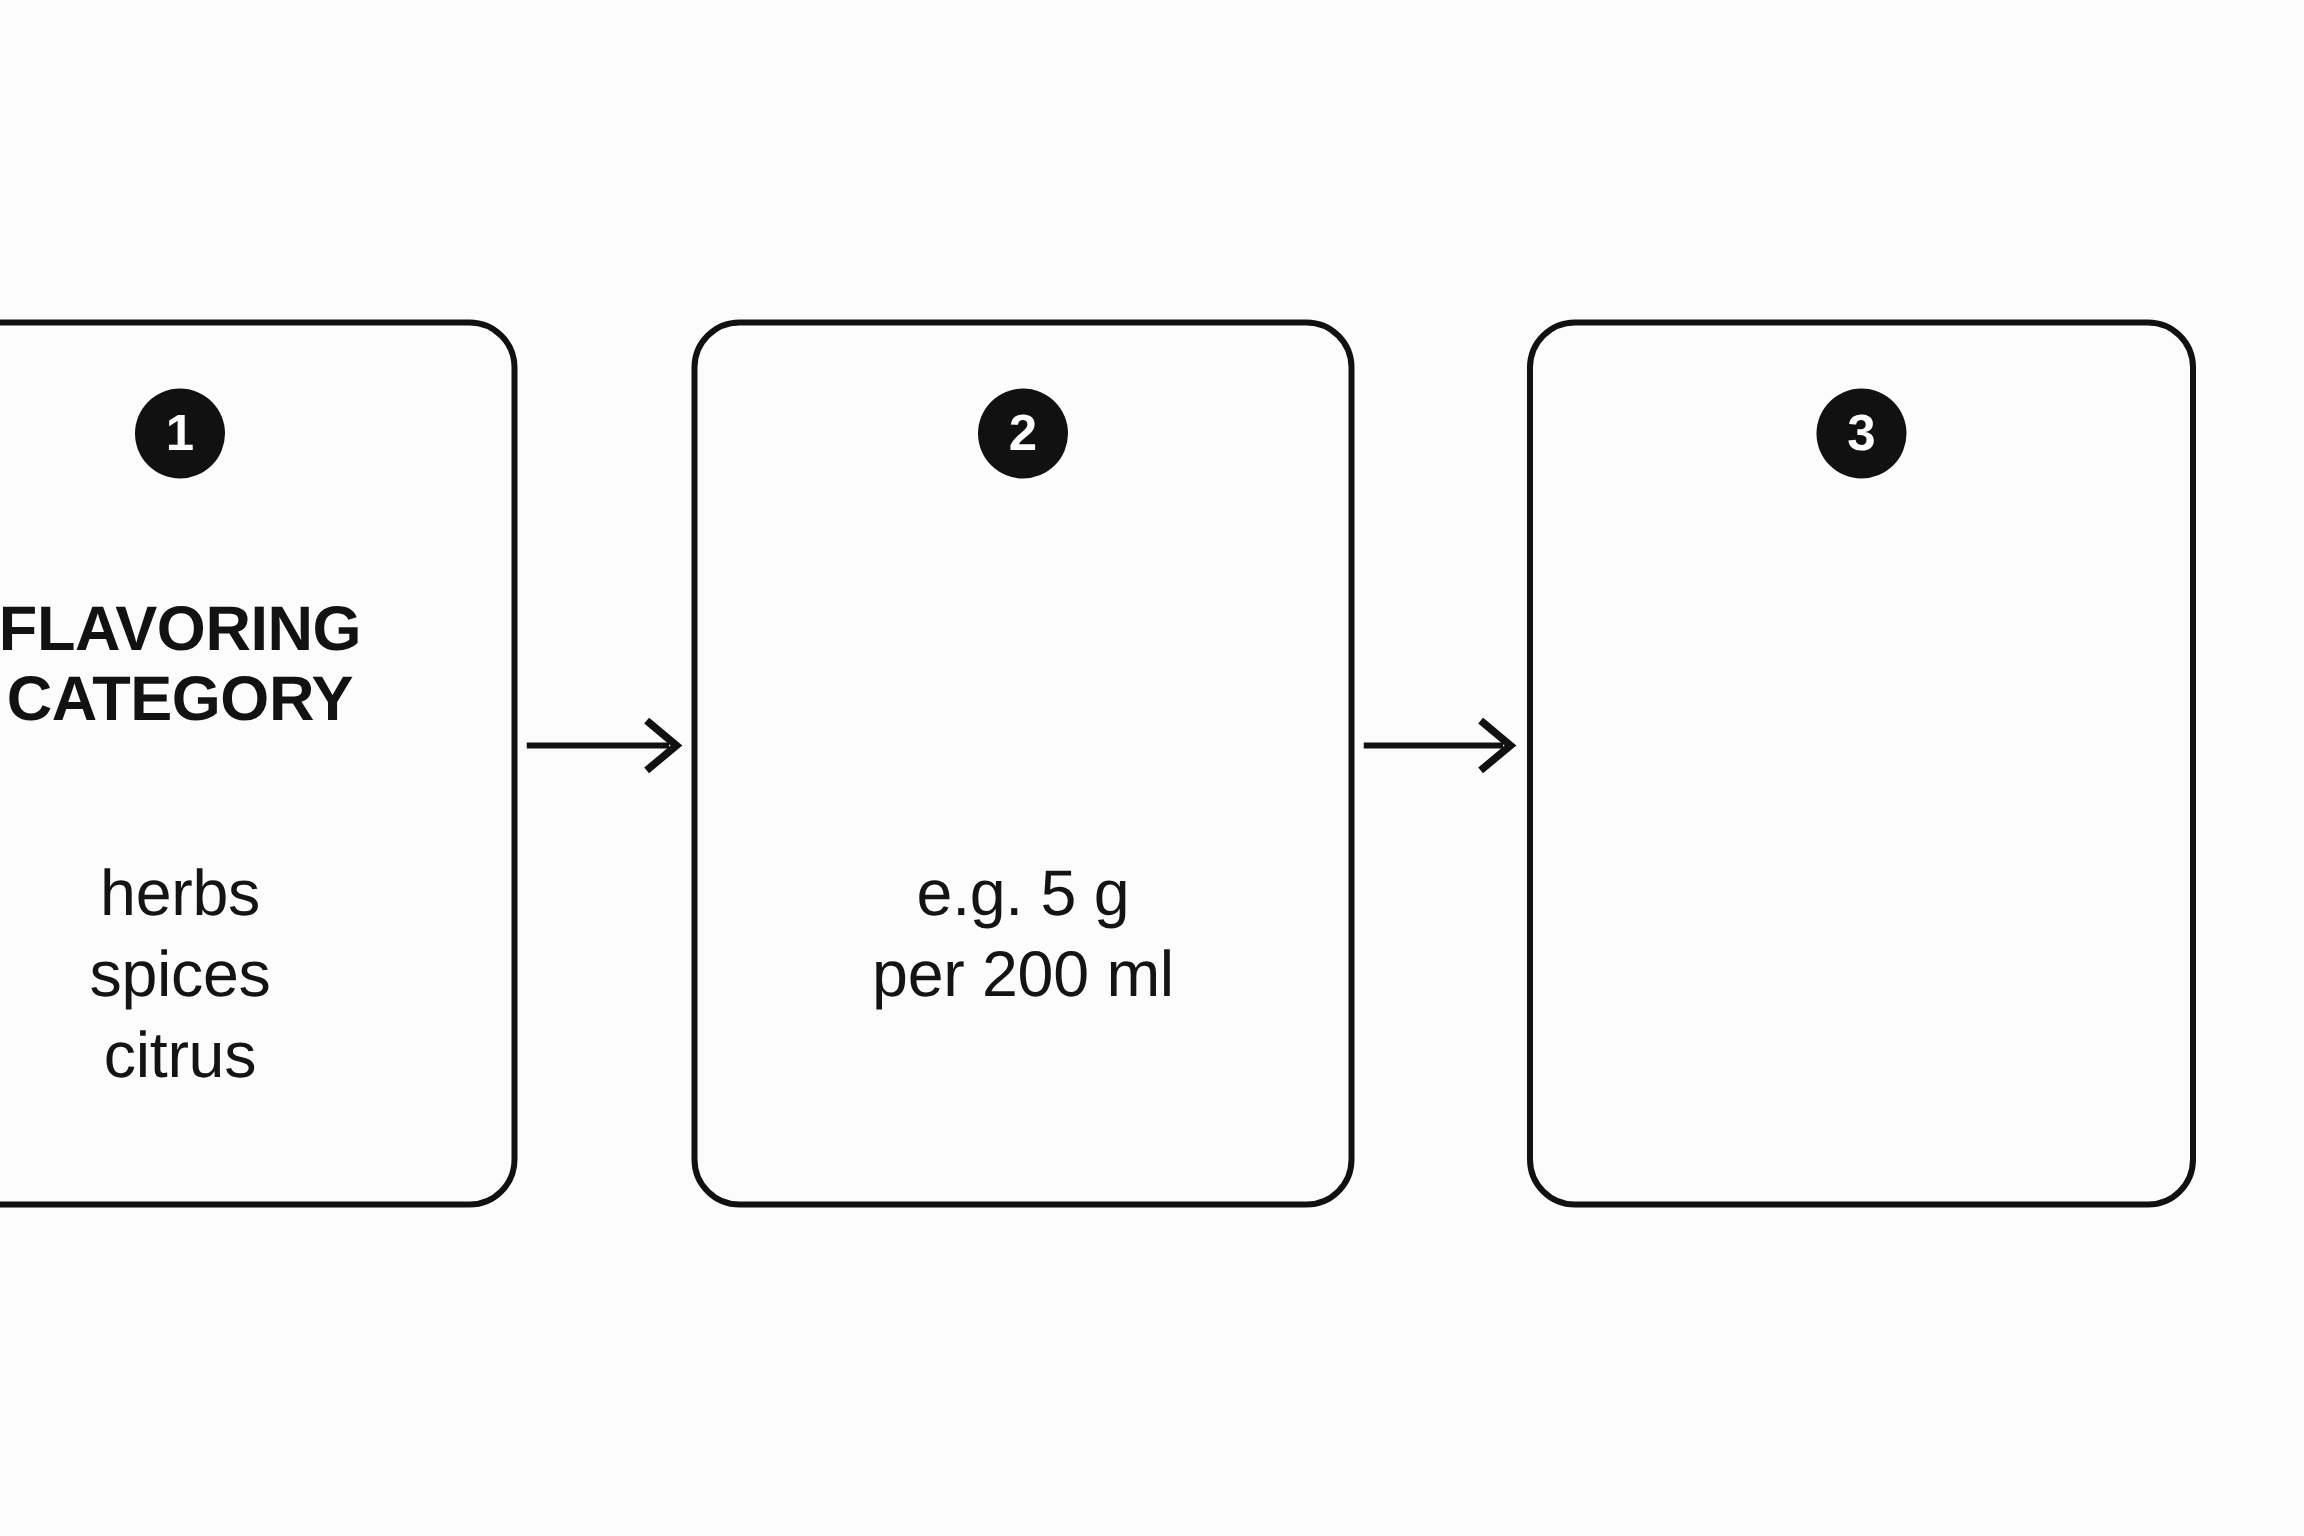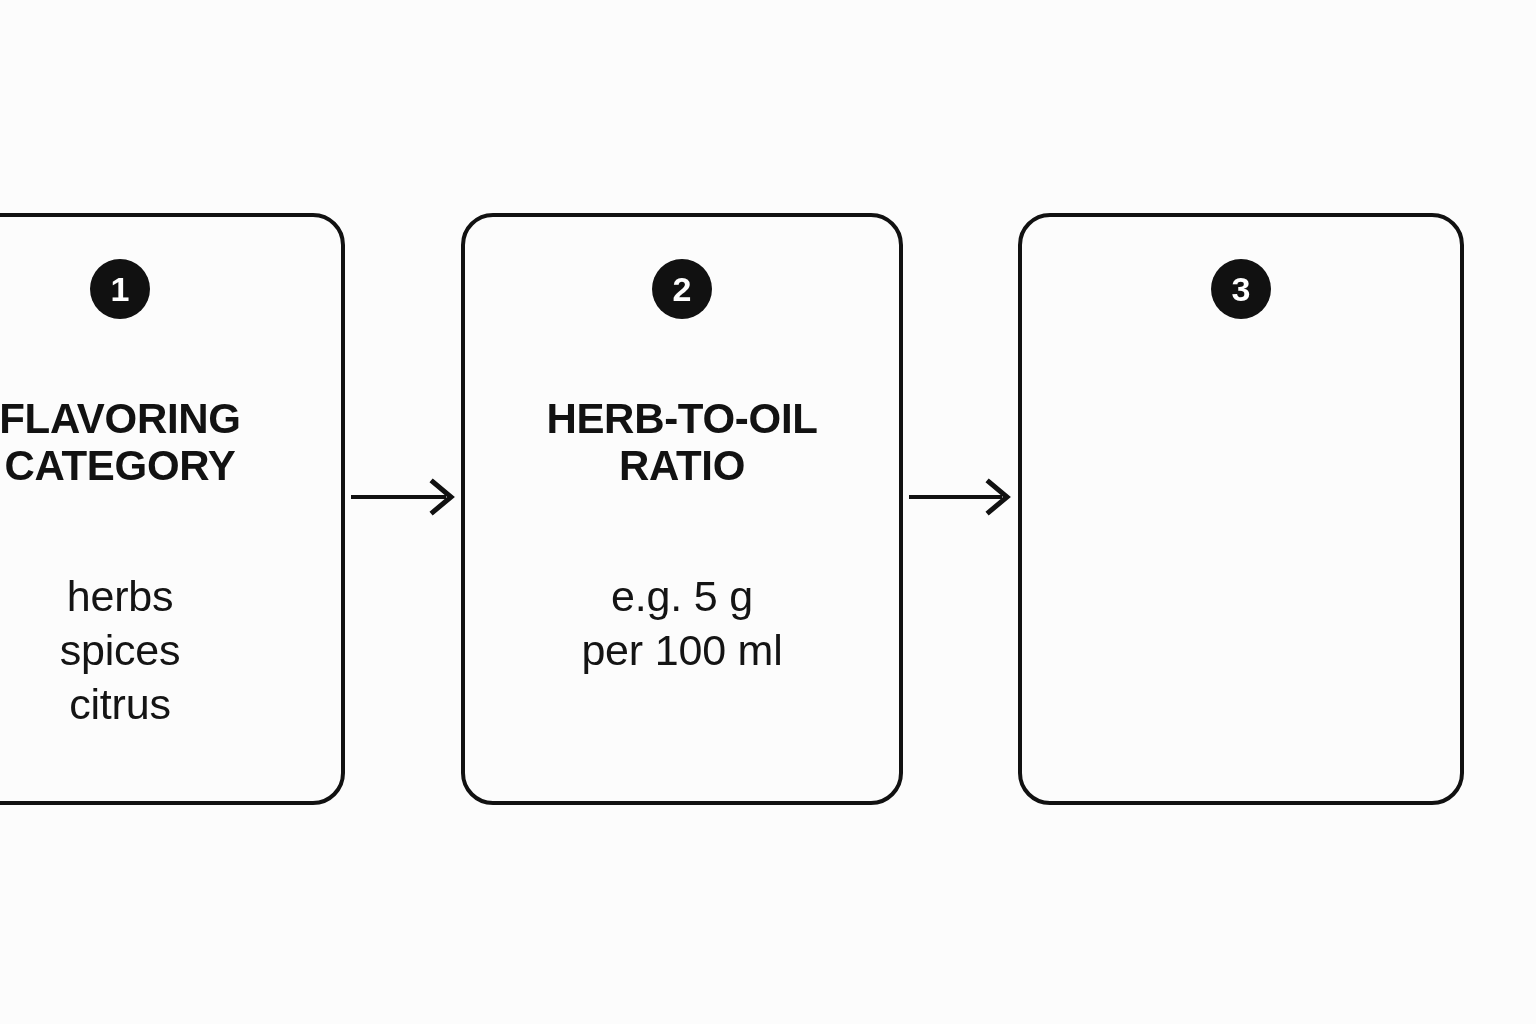--- a/index.html
+++ b/index.html
@@ -124,24 +124,22 @@
 
   <div class="connector conn-1">
     <svg width="108" height="42" viewBox="0 0 108 42" aria-hidden="true">
       <line x1="0" y1="21" x2="95" y2="21" stroke="#111111" stroke-width="4"></line>
       <polyline points="82,6 100,21 82,36" fill="none" stroke="#111111" stroke-width="5" stroke-linecap="square" stroke-linejoin="miter"></polyline>
     </svg>
   </div>
 
   <div class="card card-2">
     <div class="badge">2</div>
-    <div class="card-title">HERB-TO-OIL
-RATIO</div>
     <div class="card-body">e.g. 5 g
-per 100 ml</div>
+per 200 ml</div>
   </div>
 
   <div class="connector conn-2">
     <svg width="106" height="42" viewBox="0 0 106 42" aria-hidden="true">
       <line x1="0" y1="21" x2="93" y2="21" stroke="#111111" stroke-width="4"></line>
       <polyline points="80,6 98,21 80,36" fill="none" stroke="#111111" stroke-width="5" stroke-linecap="square" stroke-linejoin="miter"></polyline>
     </svg>
   </div>
 
   <div class="card card-3">

